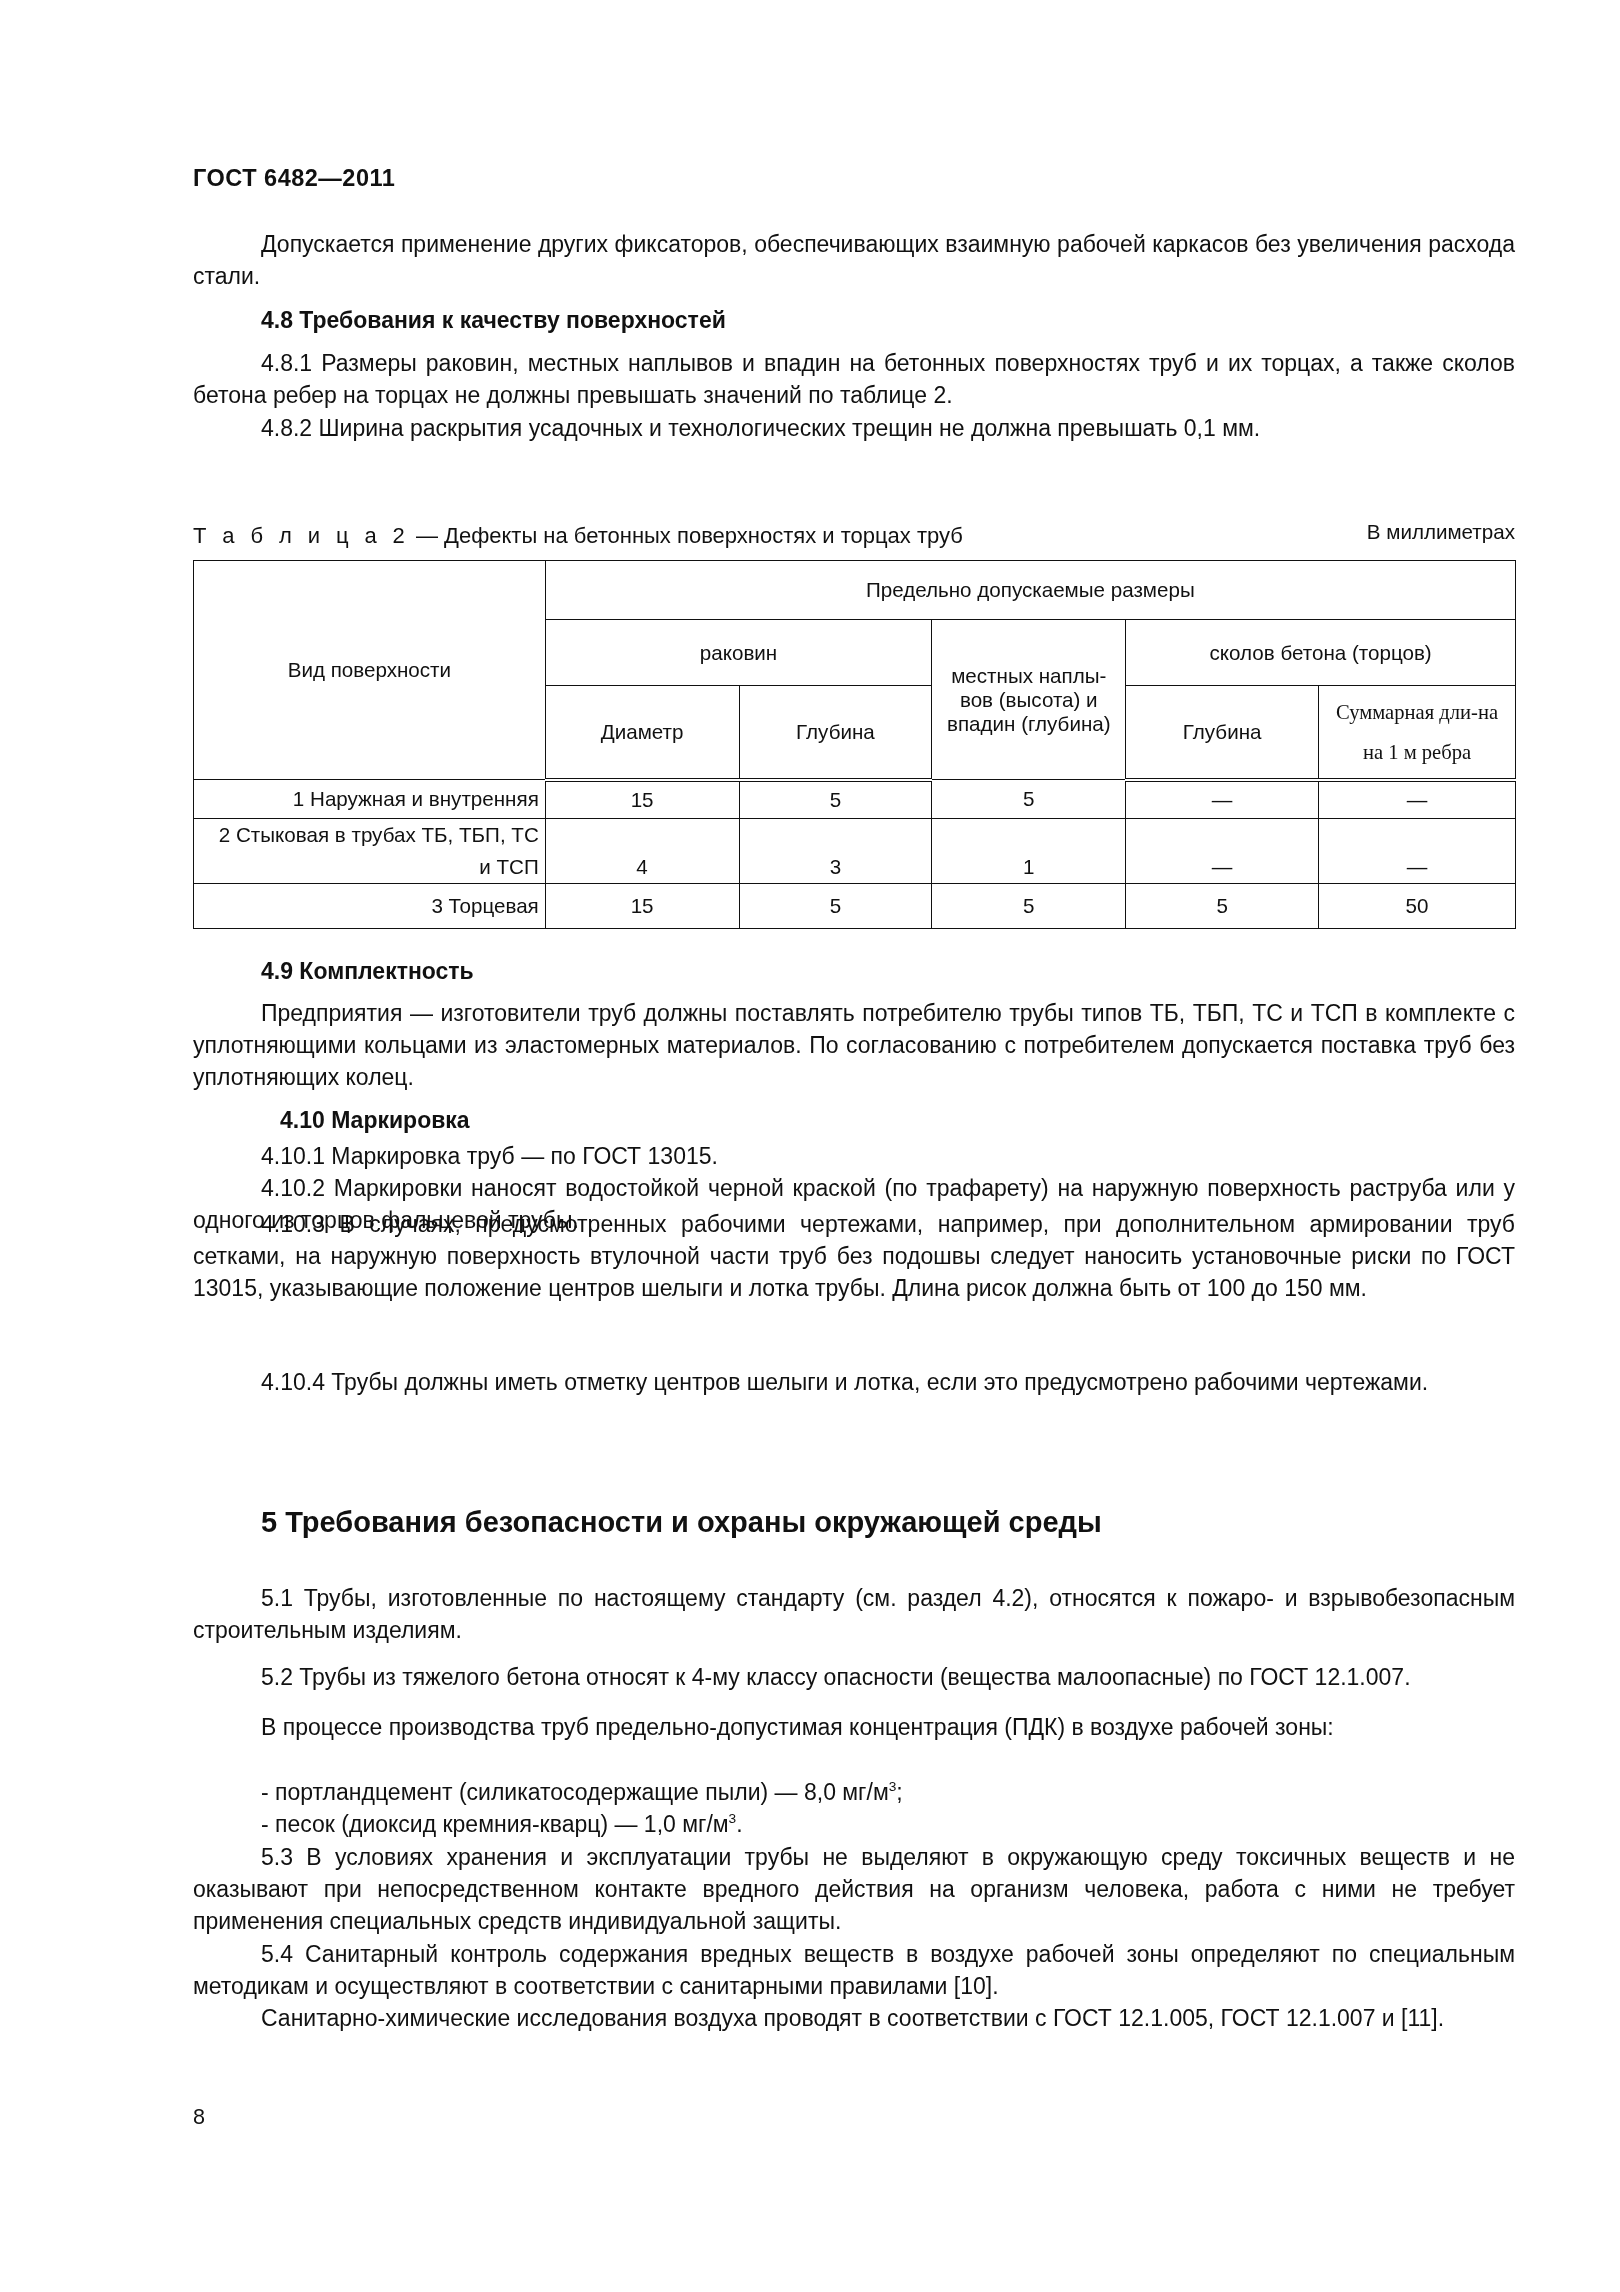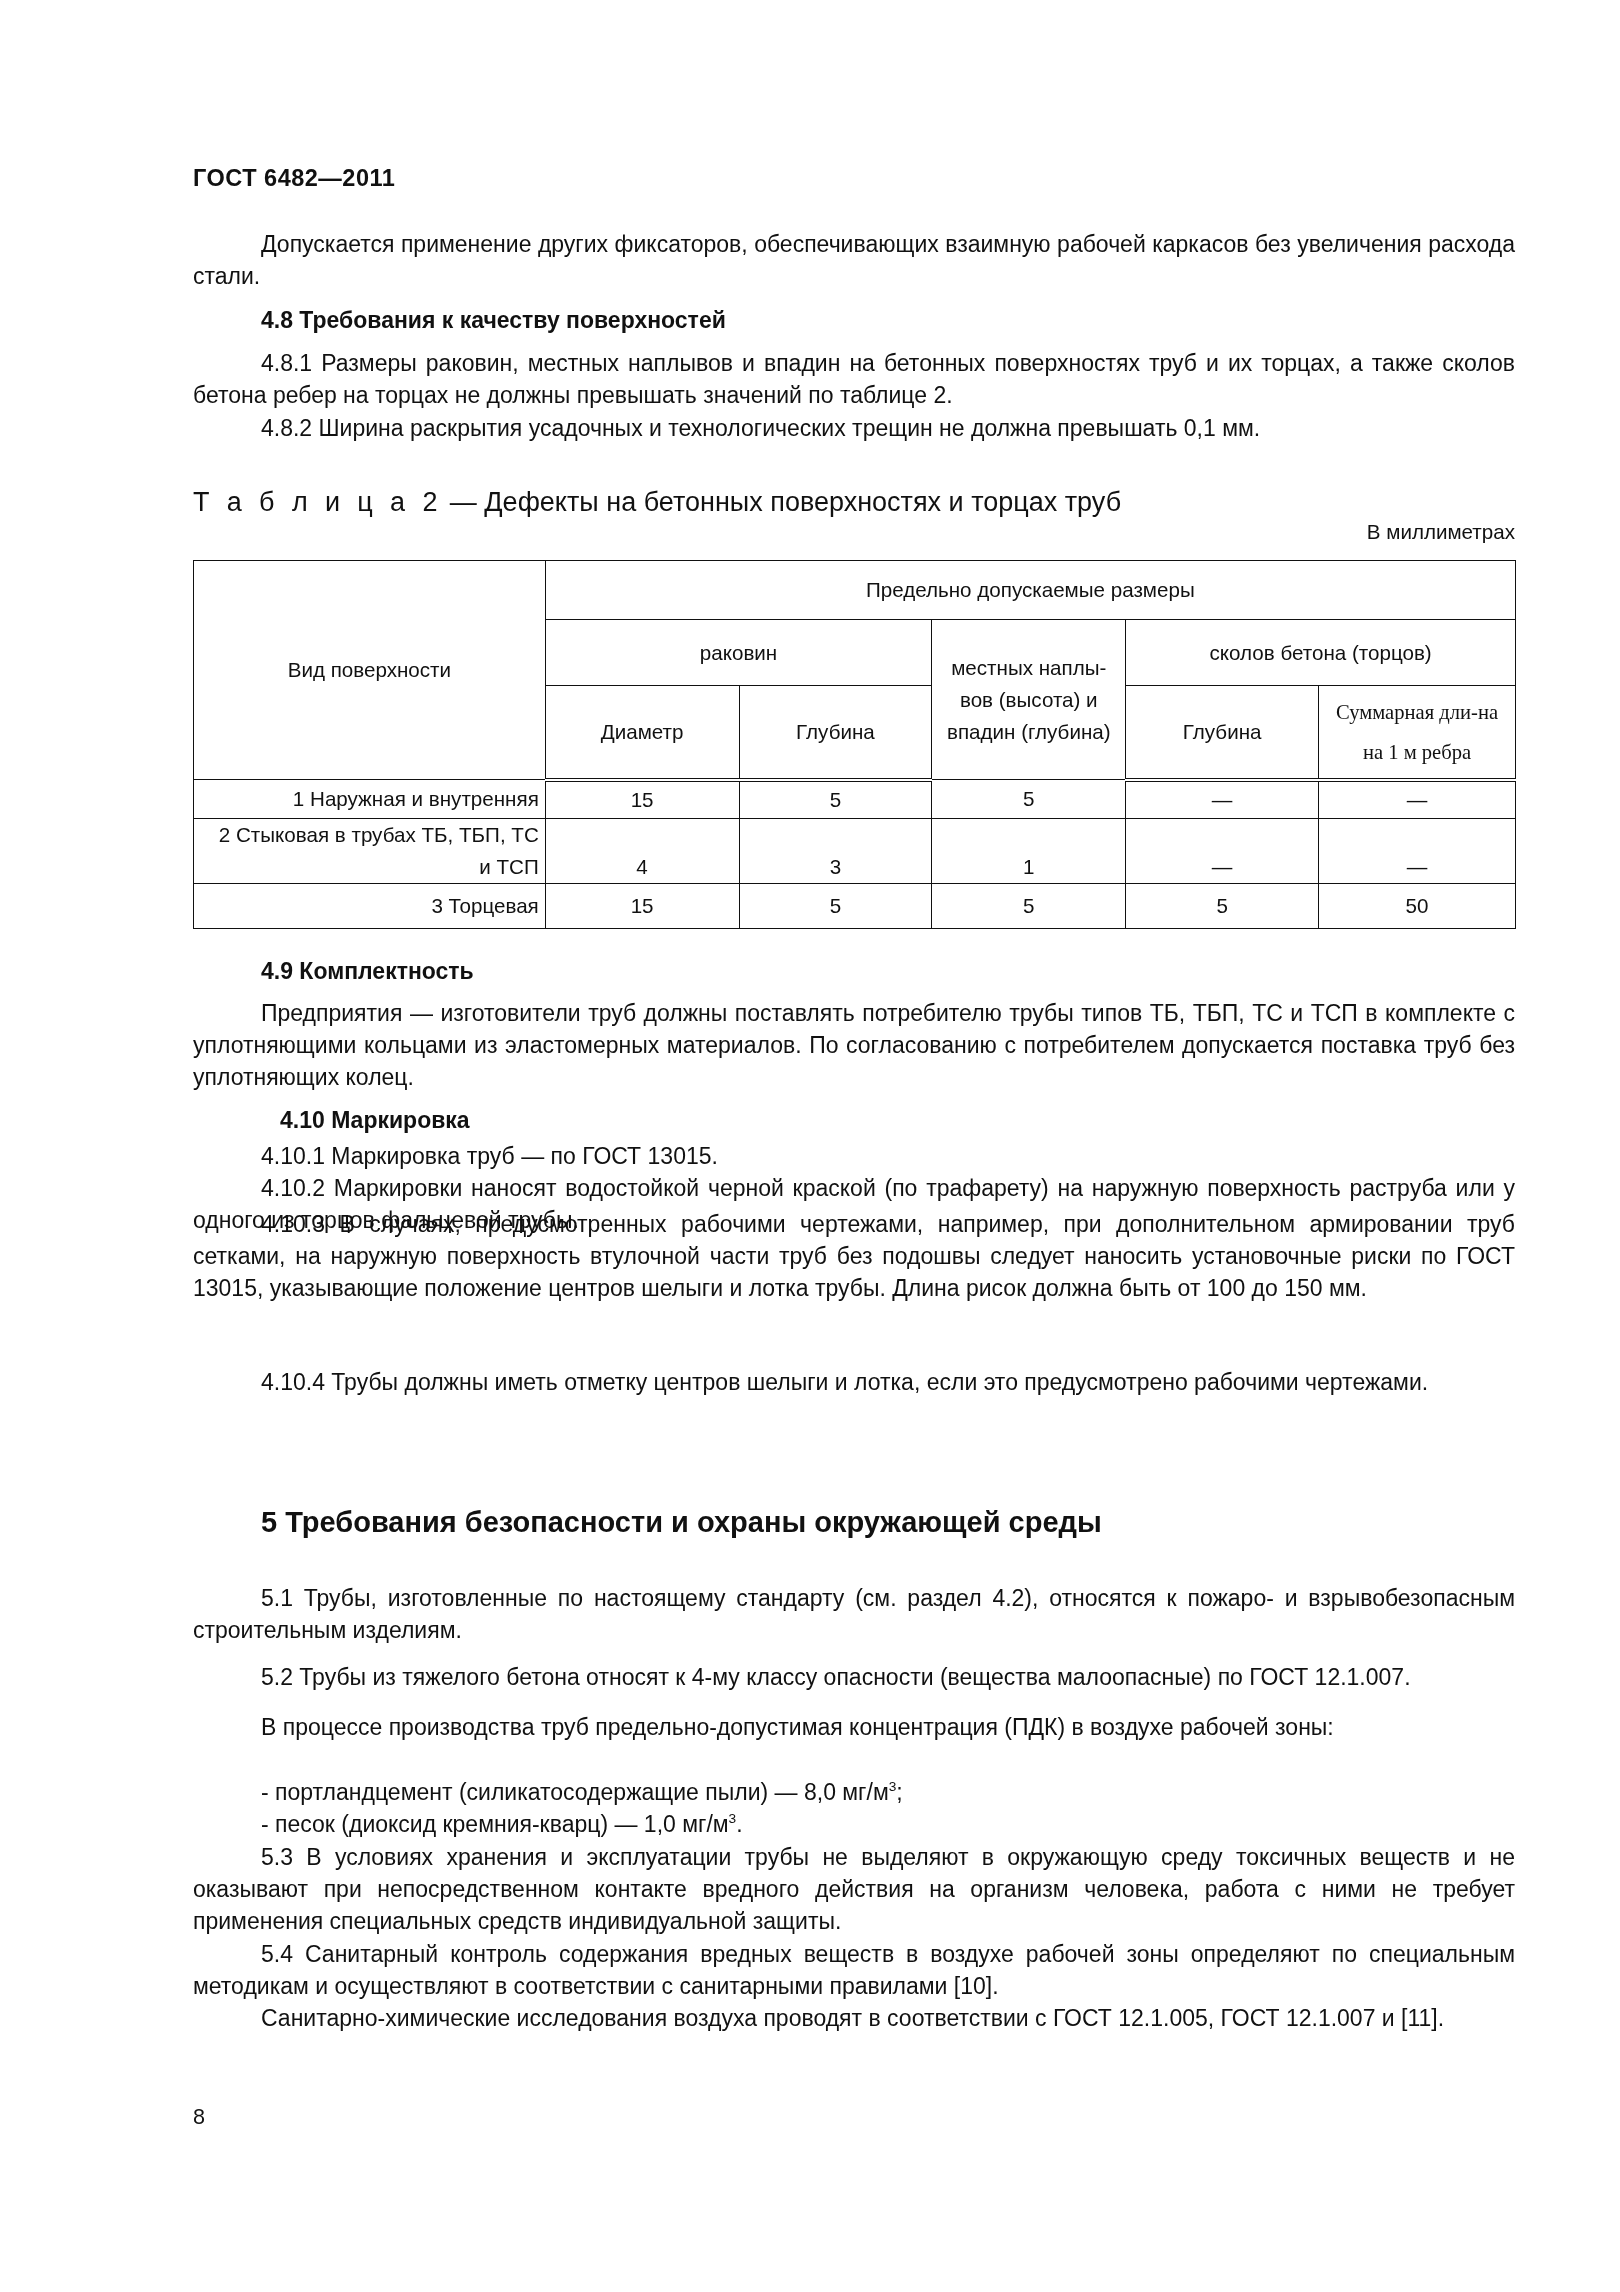--- a/index.html
+++ b/index.html
@@ -3,21 +3,21 @@
 <meta charset="utf-8">
 <style>
   html, body { margin: 0; padding: 0; background: #ffffff; }
   body { width: 1620px; height: 2293px; position: relative; overflow: hidden;
          font-family: "Liberation Sans", "DejaVu Sans", sans-serif; color: #111; }
   .header { position: absolute; left: 193px; top: 165px; font-weight: bold; font-size: 23.5px; letter-spacing: 0.5px; }
   .txt { position: absolute; left: 193px; width: 1322px; font-size: 23px; line-height: 32px; text-align: justify; }
   .ind { text-indent: 68px; }
   .sub-h { position: absolute; left: 261px; font-weight: bold; font-size: 23px; }
   .sec-h { position: absolute; left: 261px; font-weight: bold; font-size: 29px; }
-  .caption { position: absolute; left: 193px; font-size: 27px; }
+  .caption { position: absolute; left: 193px; font-size: 22px; margin-top: 36px; }
   .caption .spaced { letter-spacing: 4.9px; }
   .units { position: absolute; right: 105px; font-size: 20.6px; }
   .pagenum { position: absolute; left: 193px; top: 2104px; font-size: 21.6px; }
   table.defects { position: absolute; left: 193px; top: 560px; width: 1323px; border-collapse: collapse; font-size: 20.6px; }
   table.defects td, table.defects th { border: 1.5px solid #111; font-weight: normal; text-align: center; vertical-align: middle; padding: 0 5.9px; }
   table.defects td.left { text-align: right; padding-left: 11.8px; }
   table.defects td.bottom { vertical-align: bottom; padding-bottom: 3.9px; }
   tr.hdr-sep td, tr.hdr-sep th { border-bottom: 4.9px double #111; }
   sup { font-size: 13.7px; line-height: 0; }
 </style>
@@ -48,21 +48,21 @@
         <col style="width:193px">
         <col style="width:197px">
     </colgroup>
     <tbody>
         <tr style="height:59px;">
       <th rowspan="3">Вид поверхности</th>
       <th colspan="5">Предельно допускаемые размеры</th>
     </tr>
     <tr style="height:66px;">
       <th colspan="2">раковин</th>
-      <th rowspan="2" style="line-height:32px;">местных наплы-вов (высота) и впадин (глубина)</th>
+      <th rowspan="2" style="line-height:24px;">местных наплы-вов (высота) и впадин (глубина)</th>
       <th colspan="2">сколов бетона (торцов)</th>
     </tr>
     <tr class="hdr-sep" style="height:94px;">
       <th>Диаметр</th>
       <th>Глубина</th>
       <th>Глубина</th>
       <th style="line-height:40px;font-family:Liberation Serif, serif;">Суммарная дли-на на 1 м ребра</th>
     </tr>
     <tr style="height:39px;">
       <td class="left">1  Наружная и внутренняя</td>

